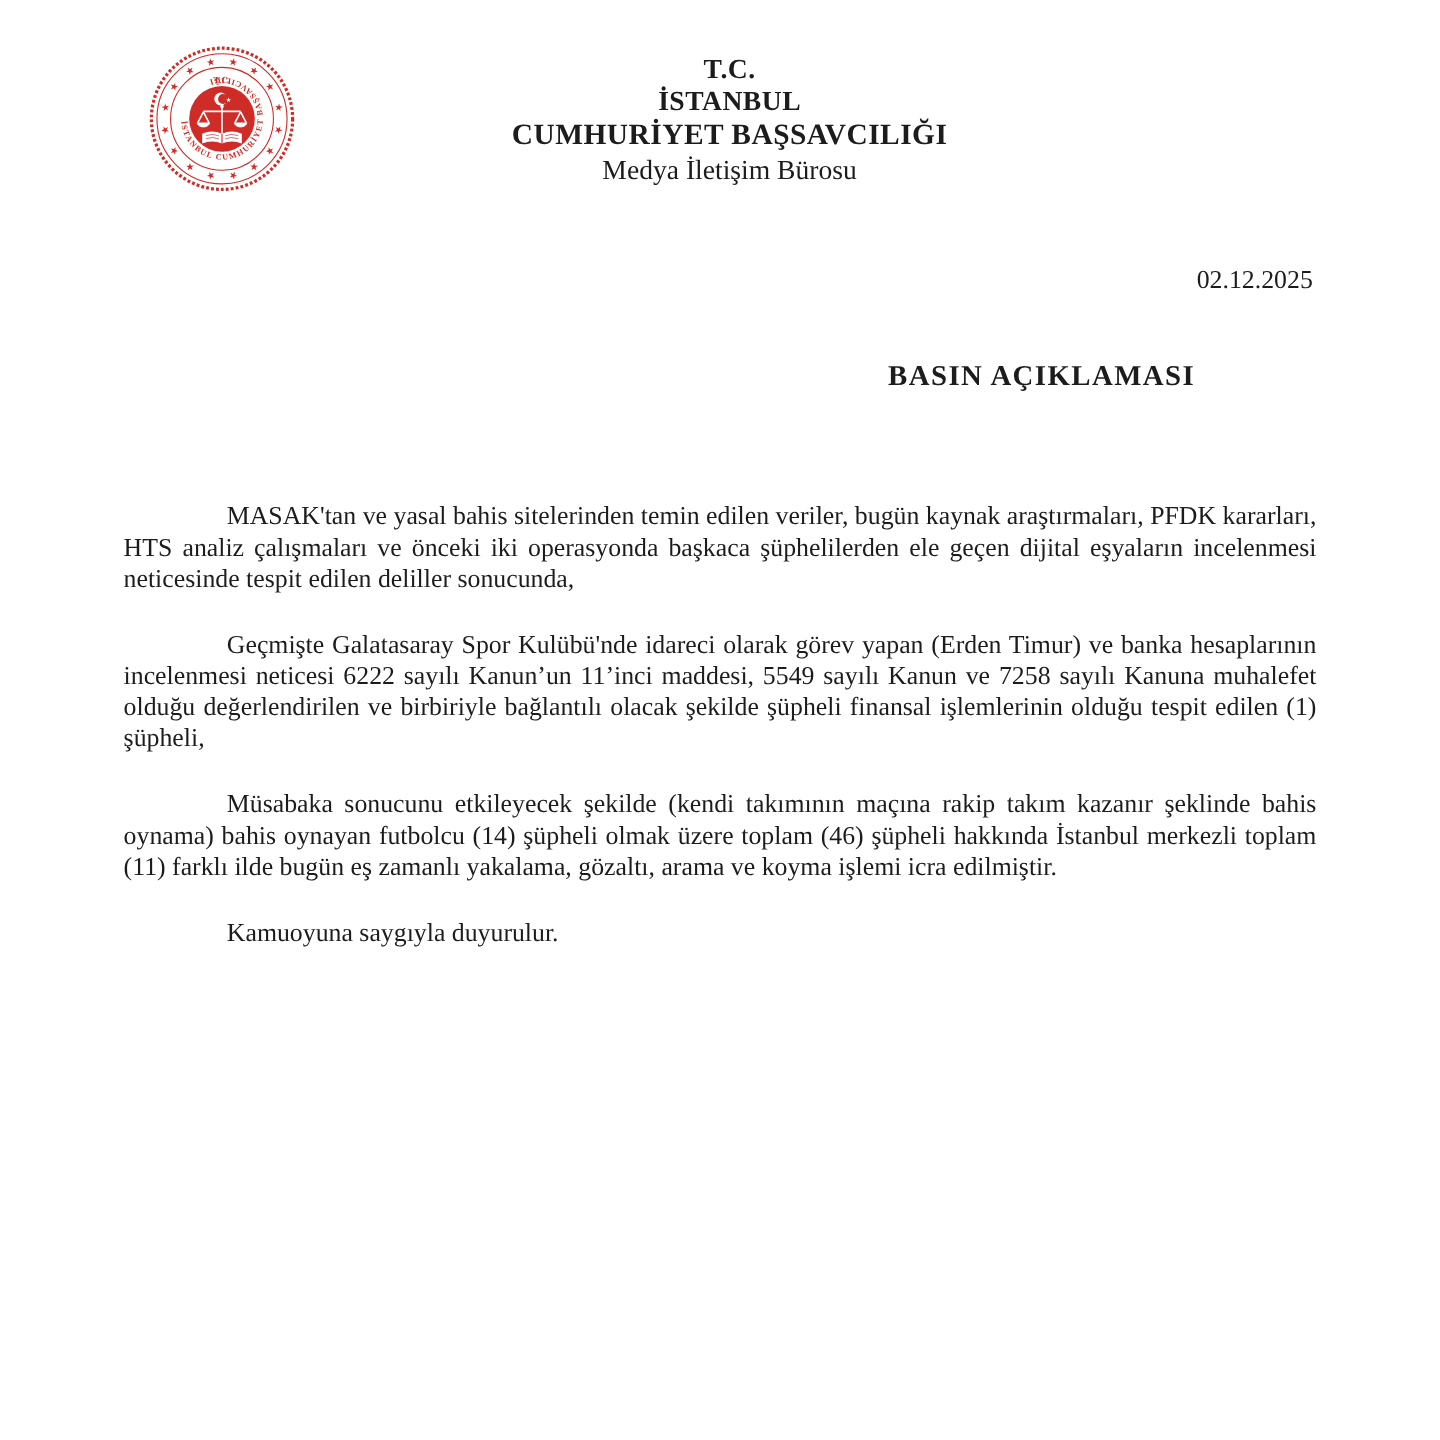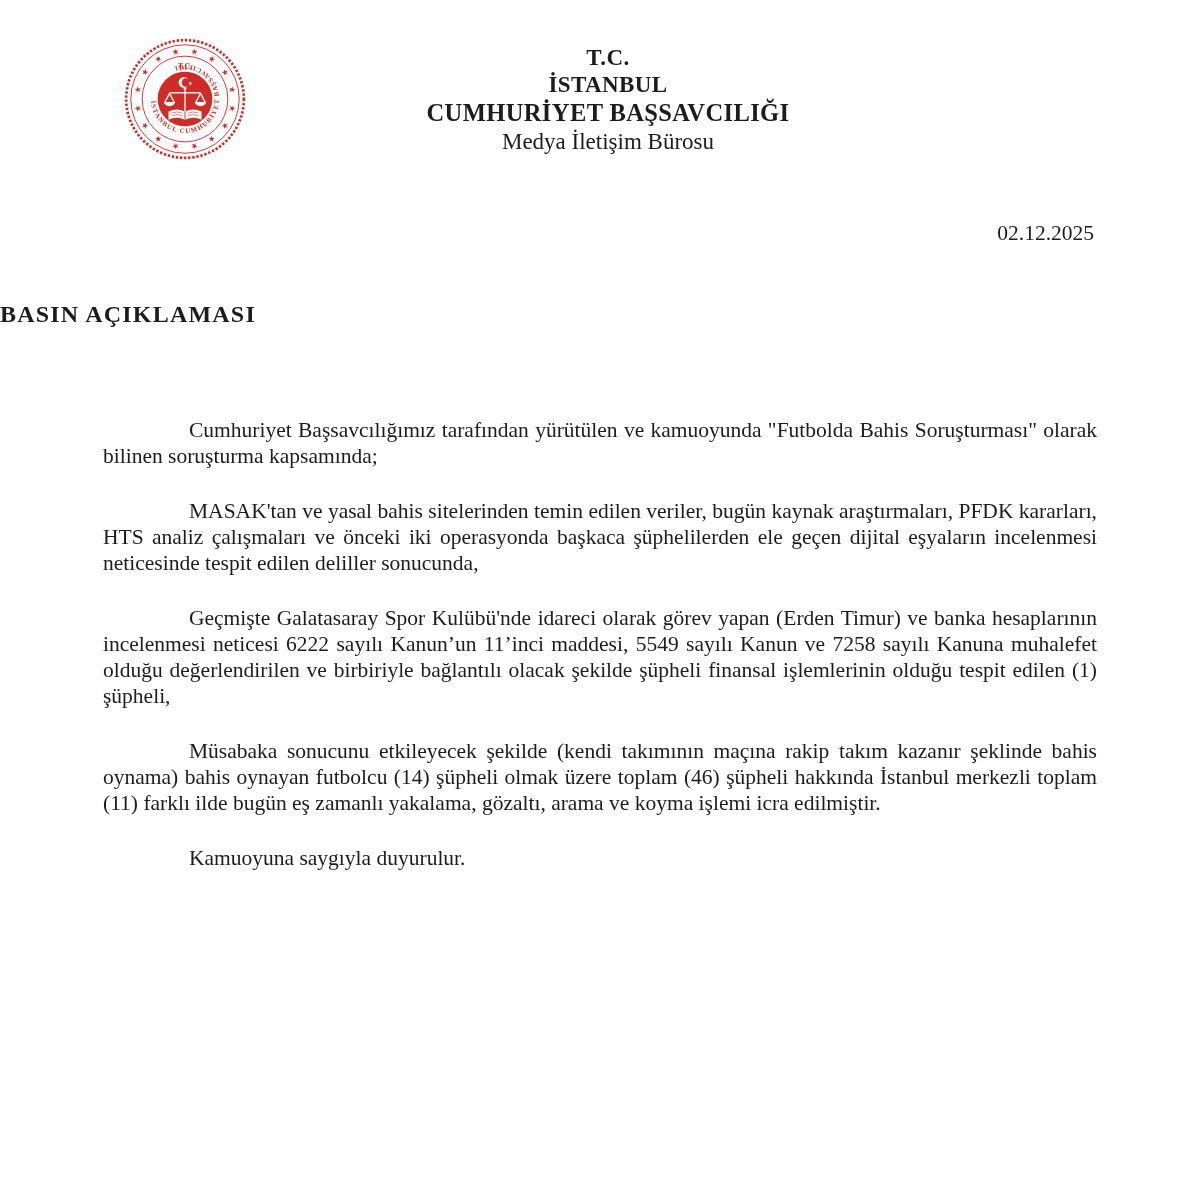--- a/index.html
+++ b/index.html
@@ -18,21 +18,21 @@
   .header{position:absolute;left:8px;top:44px;width:1200px;text-align:center;}
   .header .h-line1{font-weight:bold;font-size:23px;line-height:27px;letter-spacing:.4px;}
   .header .h-line2{font-weight:bold;font-size:23px;line-height:27px;letter-spacing:.4px;}
   .header .h-line3{font-weight:bold;font-size:24.5px;line-height:29px;letter-spacing:.4px;}
   .header .h-line4{font-size:23px;line-height:30px;}
   
   .date{position:absolute;top:221px;right:106px;font-size:21.5px;}
   
   .doc-title{
     position:absolute;top:301px;left:0;width:996px;
-    text-align:left;font-weight:bold;font-size:24px;letter-spacing:1.2px;
+    text-align:right;font-weight:bold;font-size:24px;letter-spacing:1.2px;
   }
   
   .body-text{
     position:absolute;left:103px;top:417px;width:994px;
     font-size:21.5px;line-height:26px;text-align:justify;
   }
   .body-text p{margin:0 0 29px 0;text-indent:86px;}
   .body-text p.closing{text-align:left;margin-bottom:16px;}
 </style>
 </head>
@@ -105,20 +105,19 @@
     <div class="h-line2">İSTANBUL</div>
     <div class="h-line3">CUMHURİYET BAŞSAVCILIĞI</div>
     <div class="h-line4">Medya İletişim Bürosu</div>
   </div>
 
   <div class="date">02.12.2025</div>
 
   <div class="doc-title">BASIN AÇIKLAMASI</div>
 
   <div class="body-text">
-    <p>Cumhuriyet Başsavcılığımız tarafından yürütülen ve kamuoyunda "Futbolda Bahis Soruşturması" olarak bilinen soruşturma kapsamında;</p>
     <p>MASAK'tan ve yasal bahis sitelerinden temin edilen veriler, bugün kaynak araştırmaları, PFDK kararları, HTS analiz çalışmaları ve önceki iki operasyonda başkaca şüphelilerden ele geçen dijital eşyaların incelenmesi neticesinde tespit edilen deliller sonucunda,</p>
     <p>Geçmişte Galatasaray Spor Kulübü'nde idareci olarak görev yapan (Erden Timur) ve banka hesaplarının incelenmesi neticesi 6222 sayılı Kanun’un 11’inci maddesi, 5549 sayılı Kanun ve 7258 sayılı Kanuna muhalefet olduğu değerlendirilen ve birbiriyle bağlantılı olacak şekilde şüpheli finansal işlemlerinin olduğu tespit edilen (1) şüpheli,</p>
     <p>Müsabaka sonucunu etkileyecek şekilde (kendi takımının maçına rakip takım kazanır şeklinde bahis oynama) bahis oynayan futbolcu (14) şüpheli olmak üzere toplam (46) şüpheli hakkında İstanbul merkezli toplam (11) farklı ilde bugün eş zamanlı yakalama, gözaltı, arama ve koyma işlemi icra edilmiştir.</p>
     <p class="closing">Kamuoyuna saygıyla duyurulur.</p>
   </div>
 
 </div>
 
 </body></html>

